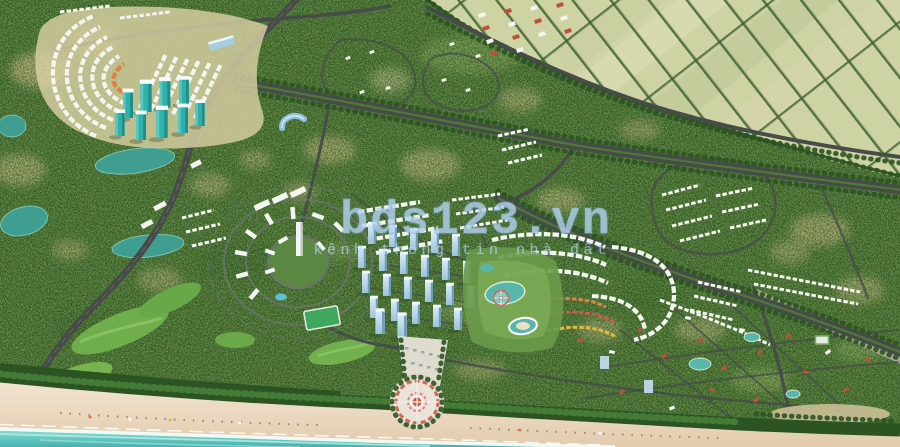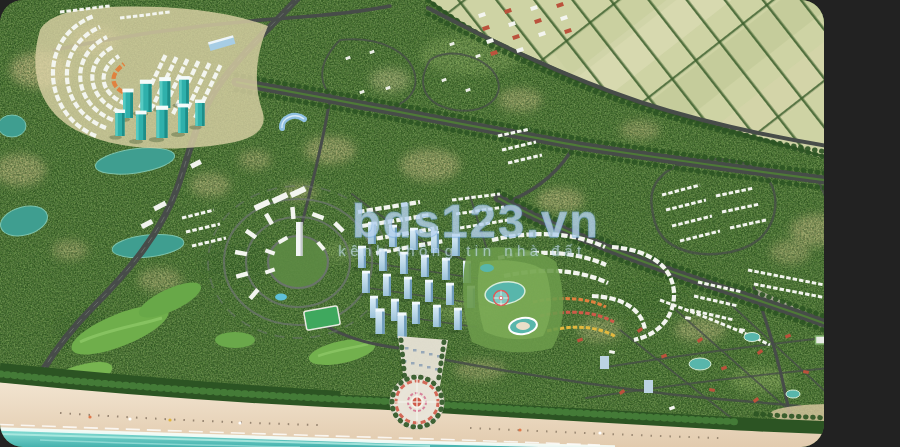--- a/index.html
+++ b/index.html
@@ -1,16 +1,16 @@
 <!DOCTYPE html>
 <html><head>
 <meta charset="utf-8">
 <style>
   html,body{margin:0;padding:0;background:#222;}
-  .shot{position:relative;width:824px;height:447px;overflow:hidden;font-family:Liberation Sans, sans-serif;border-radius:23px;}
+  .shot{position:relative;width:900px;height:447px;overflow:hidden;font-family:Liberation Mono, monospace;}
   .shot svg{position:absolute;left:0;top:0;}
   
   .rowhouse{fill:none;stroke-width:4.2;stroke-dasharray:6.5 2.2;}
   .rowthin{fill:none;stroke-width:3;stroke-dasharray:4.5 2;}
   .acc-orange{stroke:#e0823f;}
   .acc-red{stroke:#cf5a48;}
   .acc-yellow{stroke:#e3b93f;}
   .road{fill:none;stroke-linecap:round;}
   .thinroad{fill:none;stroke-linecap:round;opacity:.75;}
   .treedots{fill:none;stroke:#2c5423;stroke-width:5;stroke-dasharray:0.6 6.5;stroke-linecap:round;opacity:.9;}

